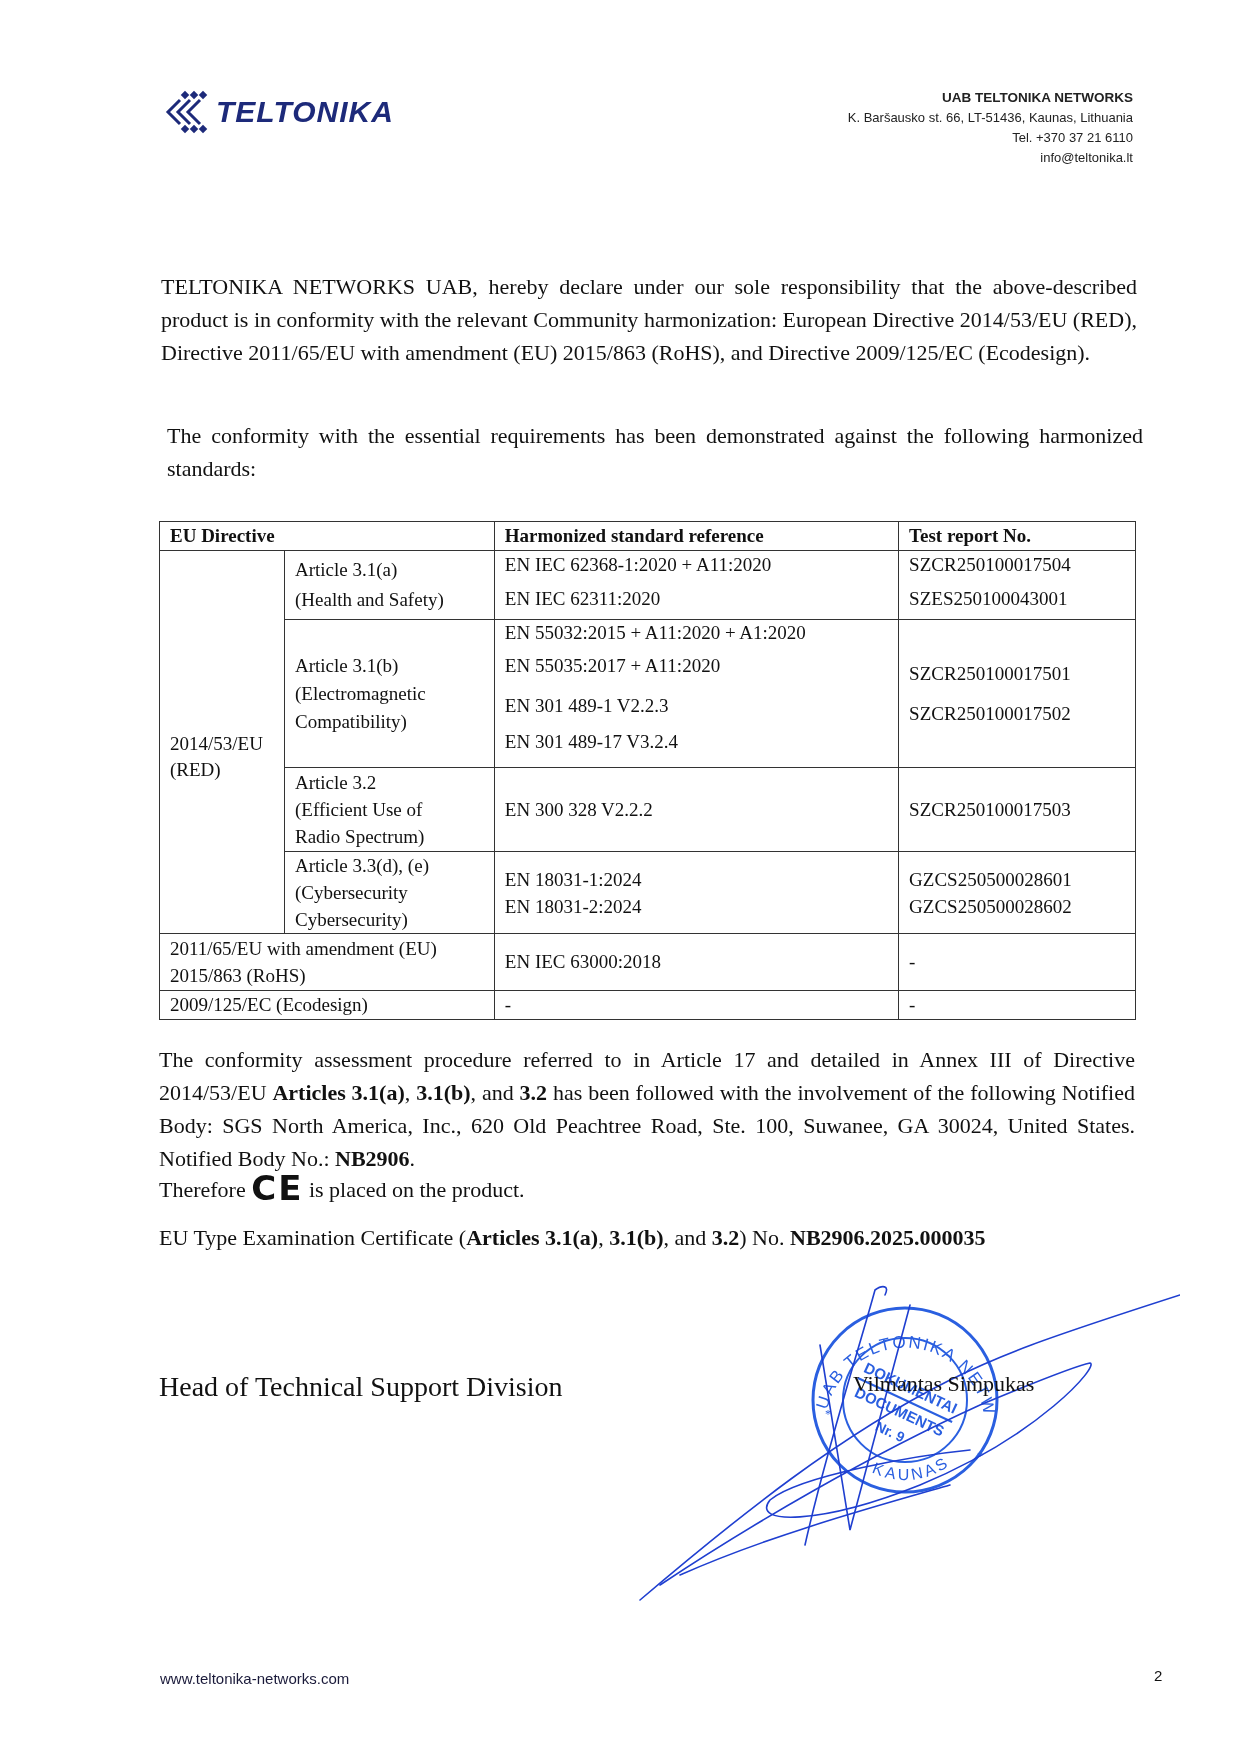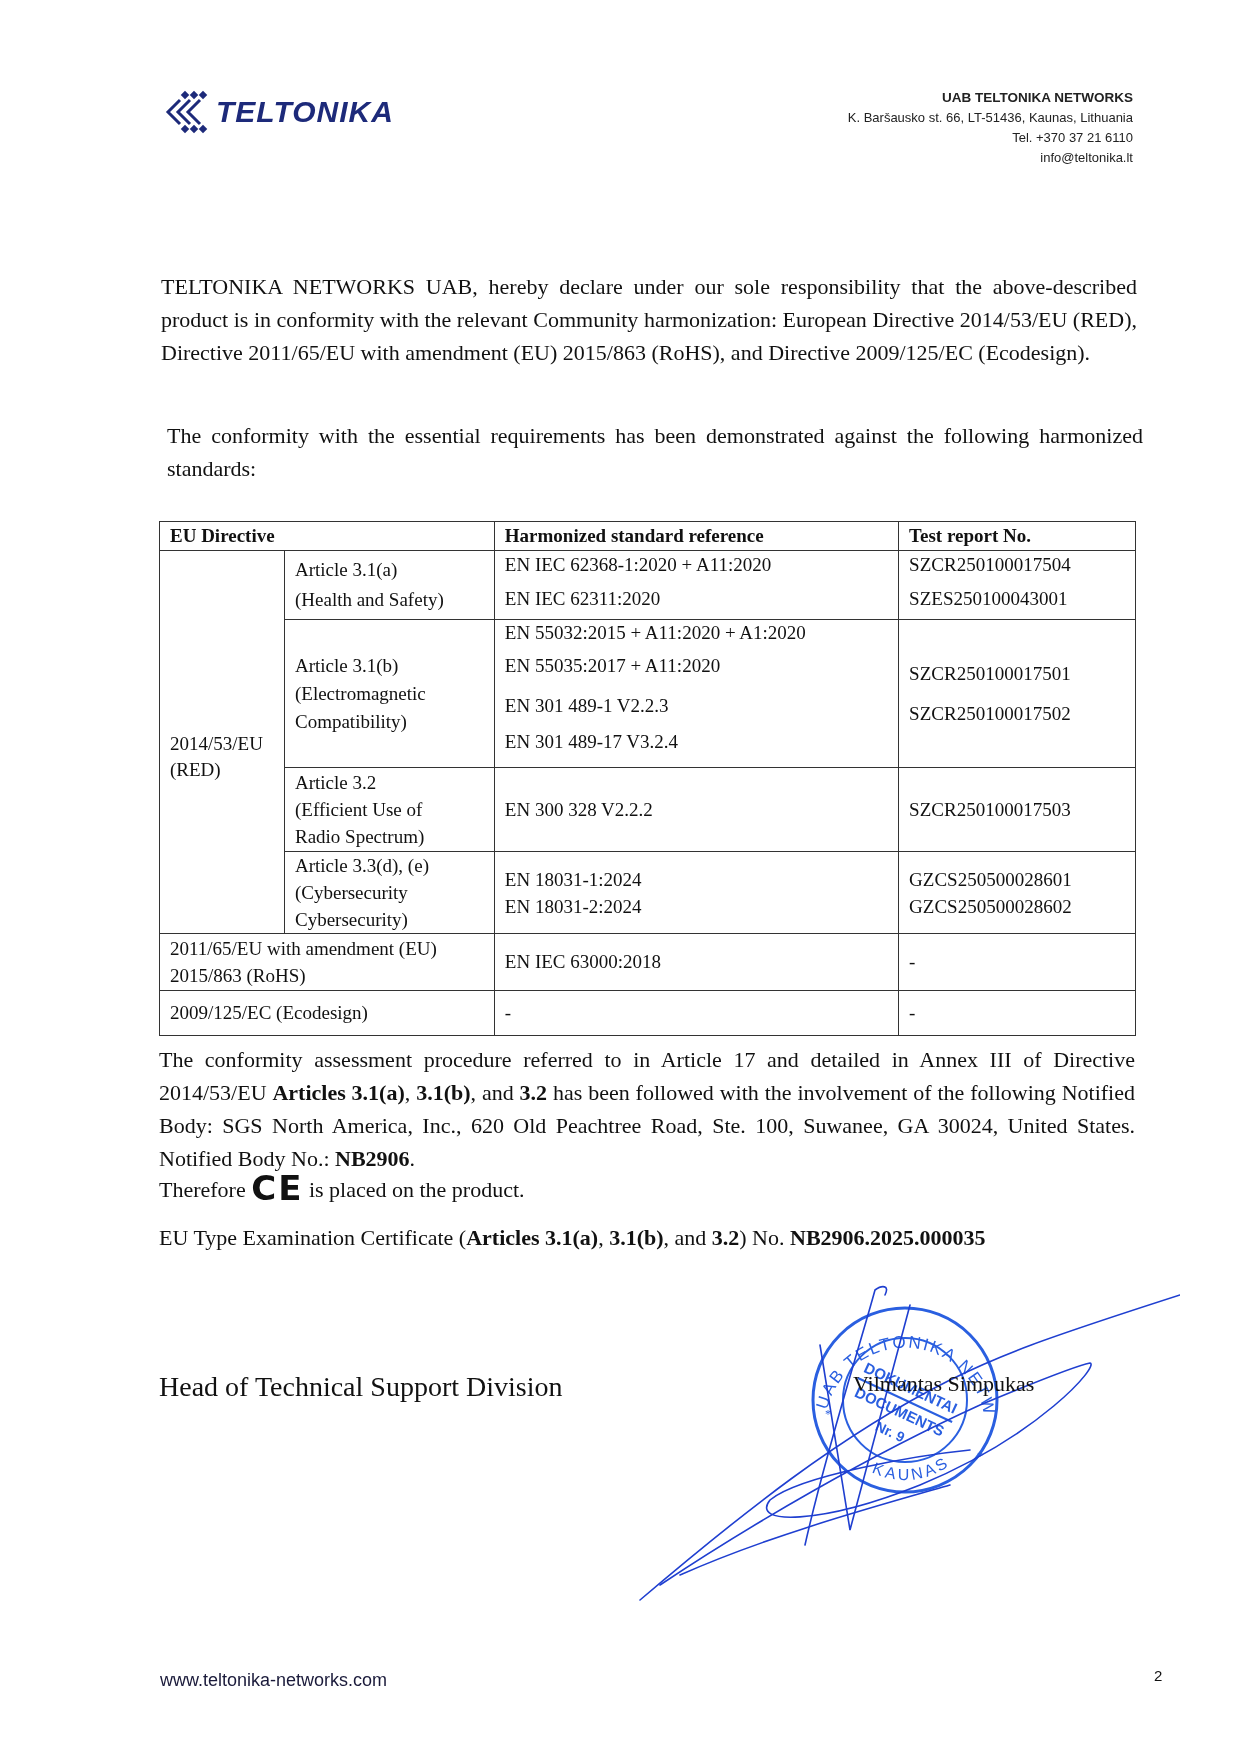--- a/index.html
+++ b/index.html
@@ -28,21 +28,21 @@
   table.dirs td, table.dirs th { border: 1.5px solid #333; padding: 0 10px; vertical-align: middle; text-align: left; }
   table.dirs th { font-weight: 700; height: 28px; }
   .stack div { line-height: 40px; }
   .stack.tight div { line-height: 27px; }
   
   .role { left: 159px; top: 1371px; font-size: 28px; }
   .signer { left: 853px; top: 1371px; font-size: 22px; }
   .stamp { left: 805px; top: 1300px; width: 200px; height: 200px; }
   .sig { left: 620px; top: 1285px; width: 560px; height: 330px; }
   
-  .footer-url { left: 160px; top: 1670px; font-family: "Liberation Sans", sans-serif; font-size: 18px; color: #1a1a3a; }
+  .footer-url { left: 160px; top: 1670px; font-family: "Liberation Sans", sans-serif; font-size: 15px; color: #1a1a3a; }
   .page-num { left: 1154px; top: 1667px; font-family: "Liberation Sans", sans-serif; font-size: 15px; }
 </style>
 </head>
 <body>
 
 <div class="abs logo">
   <svg width="56" height="44" viewBox="0 0 56 44">
     <g fill="#1d2a7a">
       <rect x="22" y="2" width="6" height="6" transform="rotate(45 25 5)"></rect>
       <rect x="31" y="2" width="6" height="6" transform="rotate(45 34 5)"></rect>
@@ -152,21 +152,21 @@
 
   <tr style="height:57px">
     <td colspan="2" style="line-height:27px">
       <div>2011/65/EU with amendment (EU)</div>
       <div>2015/863 (RoHS)</div>
     </td>
     <td>EN IEC 63000:2018</td>
     <td>-</td>
   </tr>
 
-  <tr style="height:45px">
+  <tr style="height:29px">
     <td colspan="2">2009/125/EC (Ecodesign)</td>
     <td>-</td>
     <td>-</td>
   </tr>
 </tbody>
   </table>
 
 <p class="abs para p3" style="margin:0"><span>The conformity assessment procedure referred to in Article 17 and detailed in Annex III of Directive 2014/53/EU </span><b>Articles 3.1(a)</b><span>, </span><b>3.1(b)</b><span>, and </span><b>3.2</b><span> has been followed with the involvement of the following Notified Body: SGS North America, Inc., 620 Old Peachtree Road, Ste. 100, Suwanee, GA 30024, United States. Notified Body No.: </span><b>NB2906</b><span>.</span></p>
 
 <div class="abs line" style="top:1172px">

